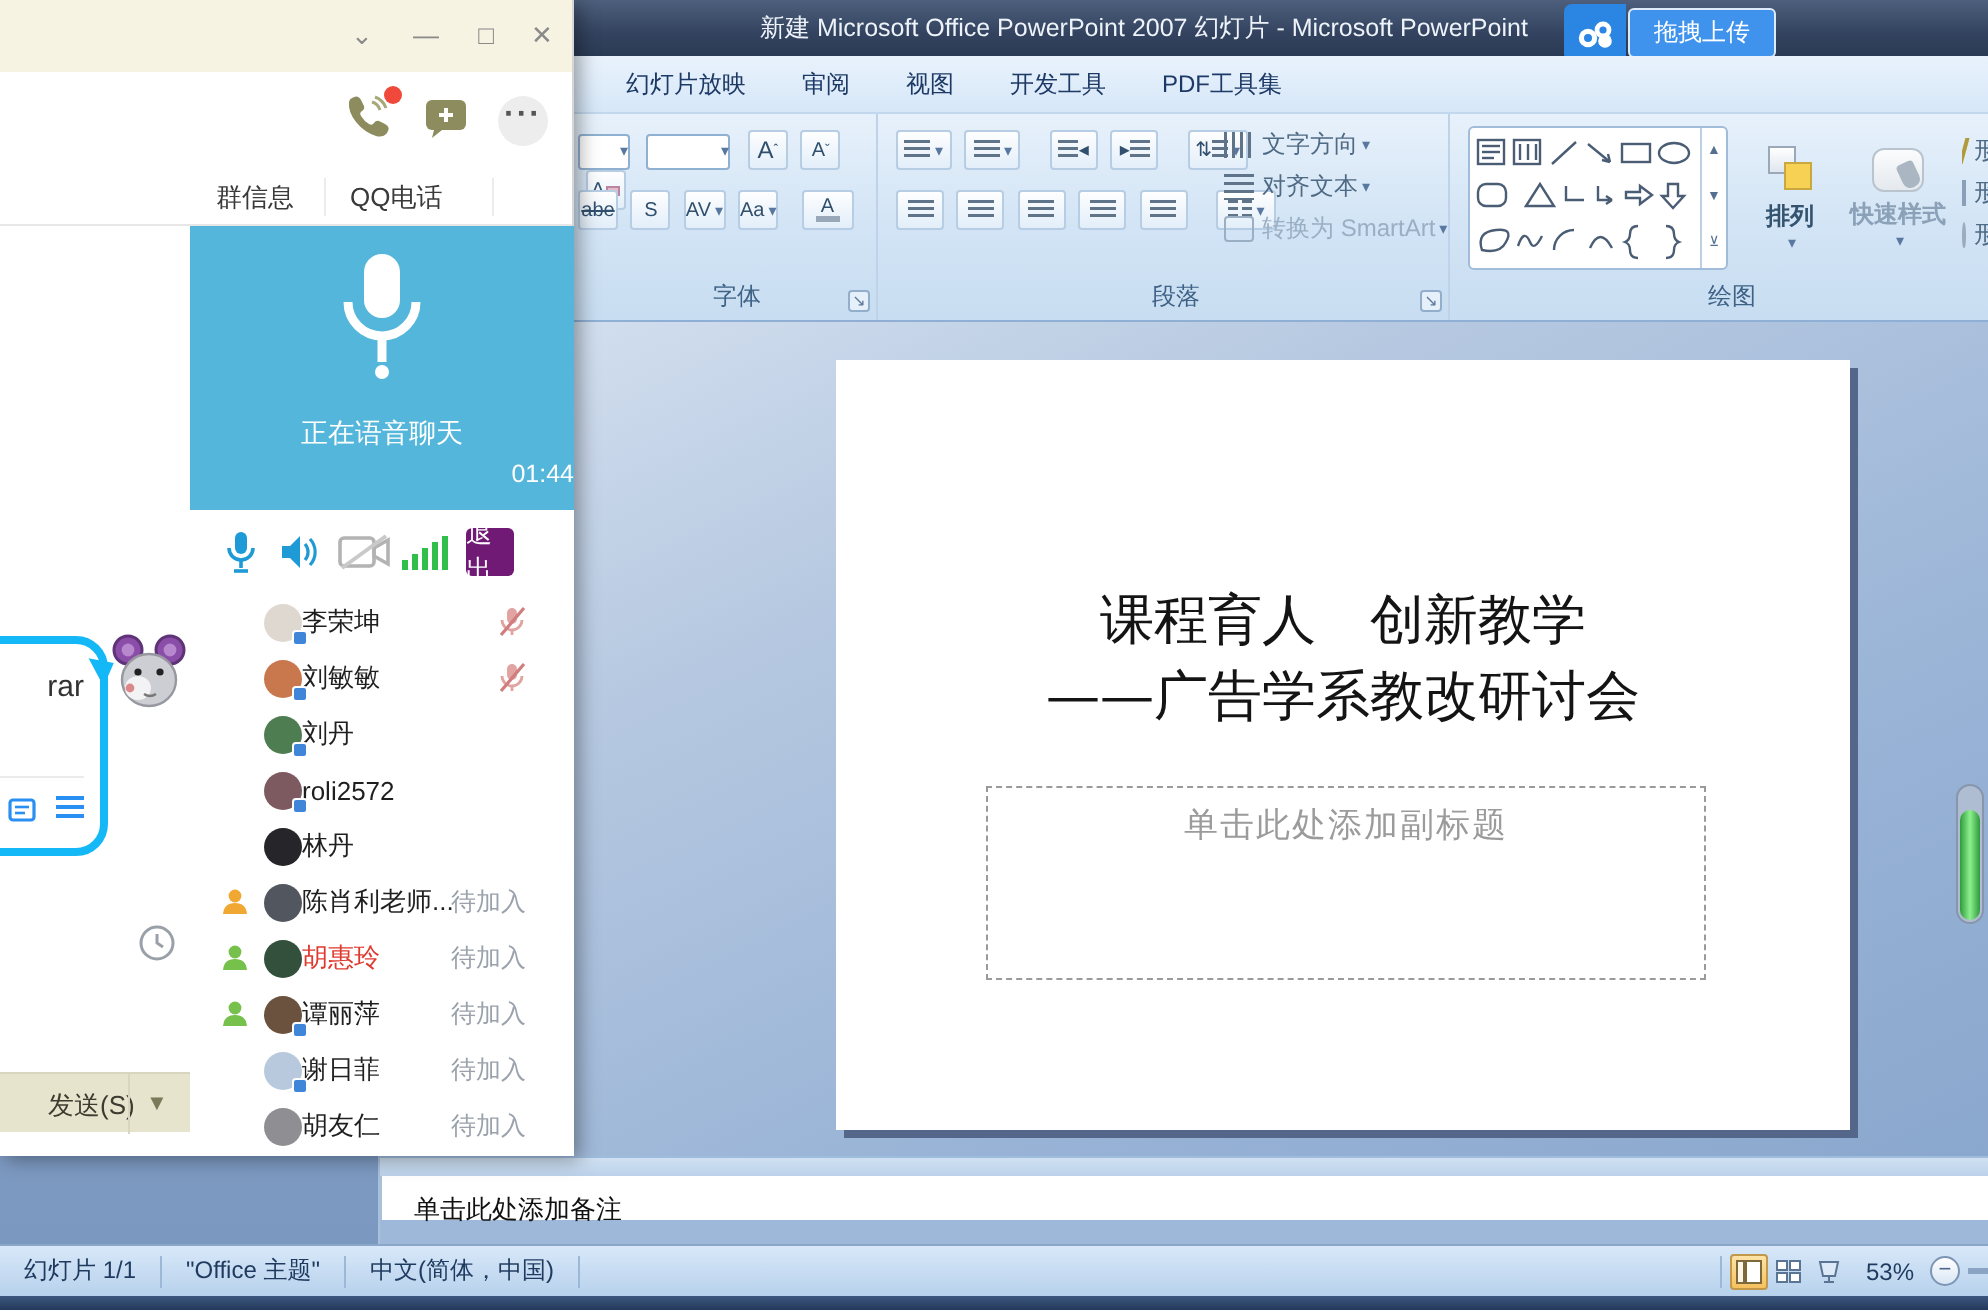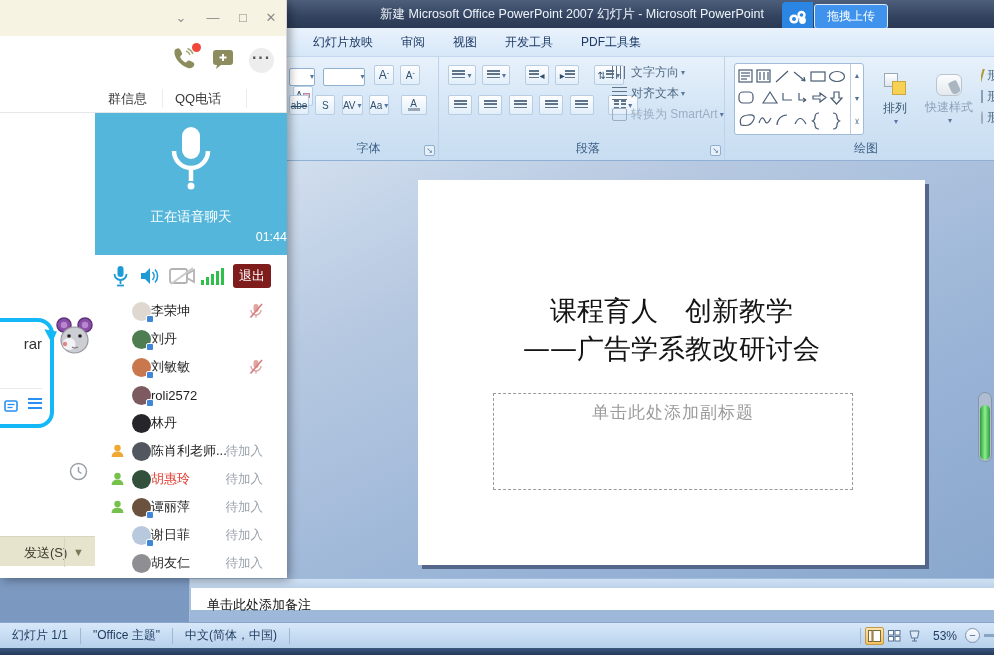--- a/index.html
+++ b/index.html
@@ -35,21 +35,21 @@
   .launcher { position:absolute; right:3px; bottom:4px; width:11px; height:11px; border:1px solid #93aecb; border-radius:2px; color:#5b7a9c; font-size:8px; line-height:9px; text-align:center; background:#e6f0fa; cursor:pointer; }
   .rbtn {
     display:inline-flex; align-items:center; justify-content:center; height:20px; min-width:20px;
     border:1px solid #b6cde4; border-radius:2px; background:linear-gradient(#fefeff,#e2eef9);
     font-size:10px; color:#31506e; margin-right:2px; cursor:pointer; vertical-align:top;
   }
   .caret { font-size:8px; color:#5878a0; margin-left:2px; }
   .ddbox { display:inline-flex; align-items:center; justify-content:flex-end; height:18px; background:#fff; border:1px solid #8fb0d0; border-radius:2px; margin-right:4px; cursor:pointer; }
   .lines-ic { display:inline-block; width:13px; height:10px; background:repeating-linear-gradient(to bottom,#5f7389 0 1.5px, transparent 1.5px 3.4px); }
   .vbtn { position:absolute; top:6px; height:72px; display:flex; flex-direction:column; align-items:center; justify-content:center; border:1px solid transparent; border-radius:3px; cursor:pointer; }
-  .vbtn .vlabel { font-size:12px; color:#33536f; margin-top:3px; white-space:nowrap; }
+  .vbtn .vlabel { font-size:12px; color:#33536f; margin-top:3px; white-space:nowrap;font-weight:bold; }
   .menurow { display:flex; align-items:center; height:21px; font-size:12px; color:#4f6a84; white-space:nowrap; cursor:pointer; }
   .menurow .mic { width:15px; height:13px; margin-right:4px; display:inline-block; }
   .workspace {
     position:absolute; left:190px; top:161px; width:804px; height:417px;
     background:linear-gradient(155deg,#d7e3f1 0%, #b7c9e1 30%, #98b3d6 70%, #8aa7cd 100%);
   }
   .thumb-pane { position:absolute; left:0; top:161px; width:190px; height:461px; background:linear-gradient(#8ba7cb,#7b98c0); border-right:1px solid #a9c0dc; }
   .slide {
     position:absolute; left:228px; top:19px; width:507px; height:385px; background:#fff;
     box-shadow:4px 4px 0 #54678a;
@@ -87,21 +87,21 @@
   .qq-ctrl { position:absolute; top:8px; width:20px; height:20px; color:#8a8a8a; font-size:13px; line-height:20px; text-align:center; cursor:pointer; }
   .avatar-peek { position:absolute; left:46px; top:25px; width:26px; height:26px; border-radius:50%; background:#3b2517; z-index:0; }
   .qq-toolbar { position:absolute; left:0; top:36px; width:100%; height:48px; background:#fff; z-index:1; }
   .qq-tabs { position:absolute; left:0; top:84px; width:100%; height:29px; background:#fff; border-bottom:1px solid #e7e7e7; z-index:1; }
   .qq-tab { position:absolute; top:6px; font-size:13px; color:#3a3a3a; cursor:pointer; }
   .tab-sep { position:absolute; top:5px; width:1px; height:19px; background:#ececec; }
   .call-panel { position:absolute; left:95px; top:113px; width:192px; height:142px; background:#54b6da; z-index:1; }
   .call-status { position:absolute; left:0; width:100%; top:95px; text-align:center; color:#fff; font-size:13.5px; }
   .call-timer { position:absolute; left:0; width:100%; top:117px; text-align:right; color:#fff; font-size:12.5px; }
   .call-controls { position:absolute; left:95px; top:255px; width:192px; height:42px; background:#fff; z-index:1; }
-  .exit-btn { position:absolute; left:138px; top:9px; width:38px; height:24px; background:#7f1d1d; border-radius:3px; color:#fff; font-size:13px; display:flex; align-items:center; justify-content:center; cursor:pointer; }
+  .exit-btn { position:absolute; left:138px; top:9px; width:24px; height:24px; background:#701a75; border-radius:3px; color:#fff; font-size:13px; display:flex; align-items:center; justify-content:center; cursor:pointer; }
   .member-list { position:absolute; left:95px; top:297px; width:192px; height:281px; background:#fff; z-index:1; }
   .m-row { display:flex; align-items:center; height:28px; padding:0 24px 0 16px; cursor:pointer; }
   .m-person { width:21px; display:flex; align-items:center; }
   .m-avatar { position:relative; width:19px; height:19px; border-radius:50%; flex:0 0 19px; }
   .m-badge { position:absolute; right:-3px; bottom:-2px; width:8px; height:8px; background:#3f86d8; border:1px solid #fff; border-radius:2px; display:none; }
   .m-name { margin-left:0; font-size:13px; color:#1f1f1f; flex:1; white-space:nowrap; overflow:hidden; }
   .m-right { display:flex; align-items:center; }
   .m-status { font-size:12.5px; color:#9aa2ab; white-space:nowrap; }
   
   .file-bubble {
@@ -448,40 +448,40 @@
             <svg width="14" height="16" viewBox="0 0 14 16">
               <rect x="4.5" y="1" width="5" height="8" rx="2.5" fill="#e2a3a3"></rect>
               <path d="M2 7 a5 5 0 0 0 10 0" stroke="#e2a3a3" stroke-width="1.4" fill="none"></path>
               <line x1="7" y1="12" x2="7" y2="14.5" stroke="#e2a3a3" stroke-width="1.4"></line>
               <line x1="1.5" y1="14.5" x2="13" y2="1" stroke="#d07d7d" stroke-width="1.6"></line>
             </svg>
           </span>
         </div>
         <div class="m-row">
           <span class="m-person"></span>
-          <span class="m-avatar" style="background: rgb(79, 125, 82);">
-            <i class="m-badge" style="display: block;"></i>
-          </span>
-          <span class="m-name" style="color: rgb(31, 31, 31);">刘丹</span>
-          <span class="m-right"></span>
-        </div>
-        <div class="m-row">
-          <span class="m-person"></span>
           <span class="m-avatar" style="background: rgb(201, 120, 78);">
             <i class="m-badge" style="display: block;"></i>
           </span>
           <span class="m-name" style="color: rgb(31, 31, 31);">刘敏敏</span>
           <span class="m-right">
             <svg width="14" height="16" viewBox="0 0 14 16">
               <rect x="4.5" y="1" width="5" height="8" rx="2.5" fill="#e2a3a3"></rect>
               <path d="M2 7 a5 5 0 0 0 10 0" stroke="#e2a3a3" stroke-width="1.4" fill="none"></path>
               <line x1="7" y1="12" x2="7" y2="14.5" stroke="#e2a3a3" stroke-width="1.4"></line>
               <line x1="1.5" y1="14.5" x2="13" y2="1" stroke="#d07d7d" stroke-width="1.6"></line>
             </svg>
           </span>
+        </div>
+        <div class="m-row">
+          <span class="m-person"></span>
+          <span class="m-avatar" style="background: rgb(79, 125, 82);">
+            <i class="m-badge" style="display: block;"></i>
+          </span>
+          <span class="m-name" style="color: rgb(31, 31, 31);">刘丹</span>
+          <span class="m-right"></span>
         </div>
         <div class="m-row">
           <span class="m-person"></span>
           <span class="m-avatar" style="background: rgb(125, 90, 96);">
             <i class="m-badge" style="display: block;"></i>
           </span>
           <span class="m-name" style="color: rgb(31, 31, 31);">roli2572</span>
           <span class="m-right"></span>
         </div>
         <div class="m-row">

